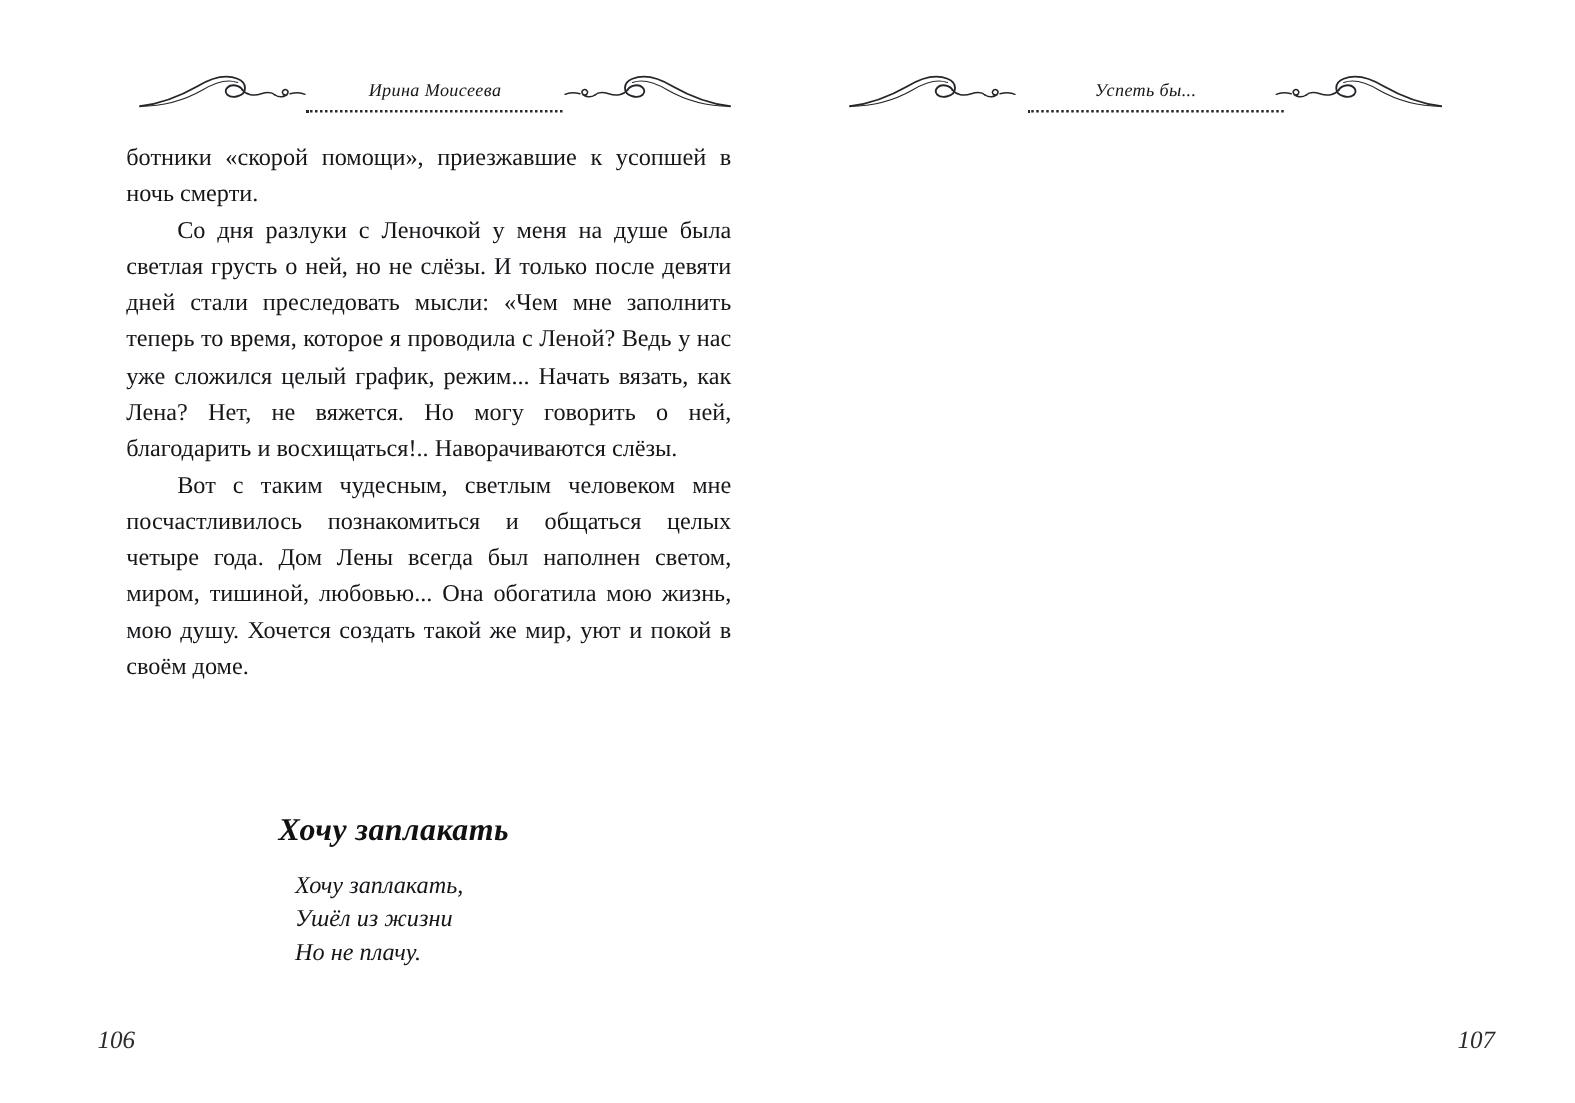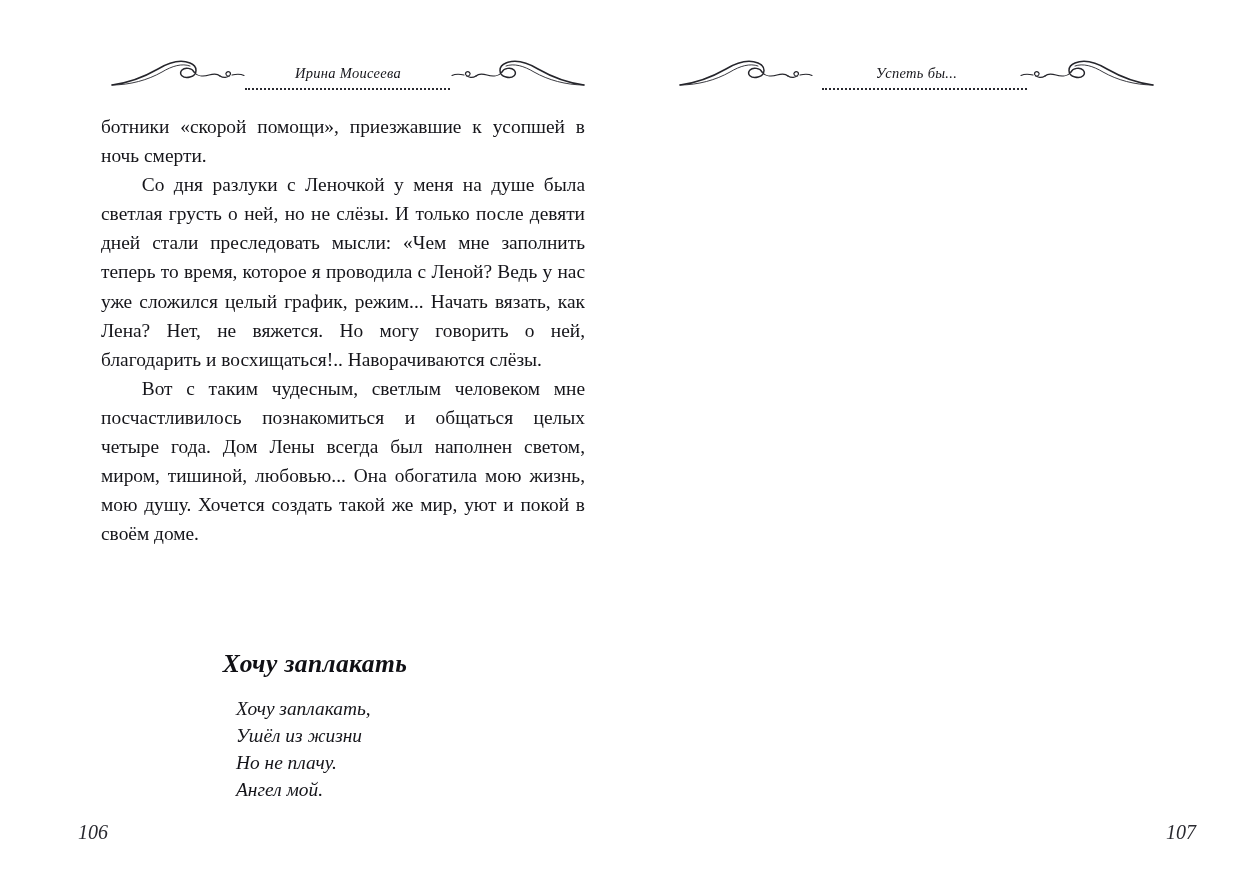--- a/index.html
+++ b/index.html
@@ -182,21 +182,20 @@
       <p class="indent">Вот с таким чудесным, светлым человеком мне посчастливилось познакомиться и общаться целых четыре года. Дом Лены всегда был наполнен светом, миром, тишиной, любовью... Она обогатила мою жизнь, мою душу. Хочется создать такой же мир, уют и покой в своём доме.</p>
     </div>
 
     <div class="poem-title">Хочу заплакать</div>
 
     <div class="verse verse-left">
       <div class="stanza">
         <div class="line">Хочу заплакать,</div>
         <div class="line">Ушёл из жизни</div>
         <div class="line">Но не плачу.</div>
-        <div class="line">Ангел мой.</div>
       </div>
     </div>
 
     <div class="folio folio-left">106</div>
   </div>
 
   <div class="page page-right">
 
     <div class="runhead">
       <div class="runhead-inner">

